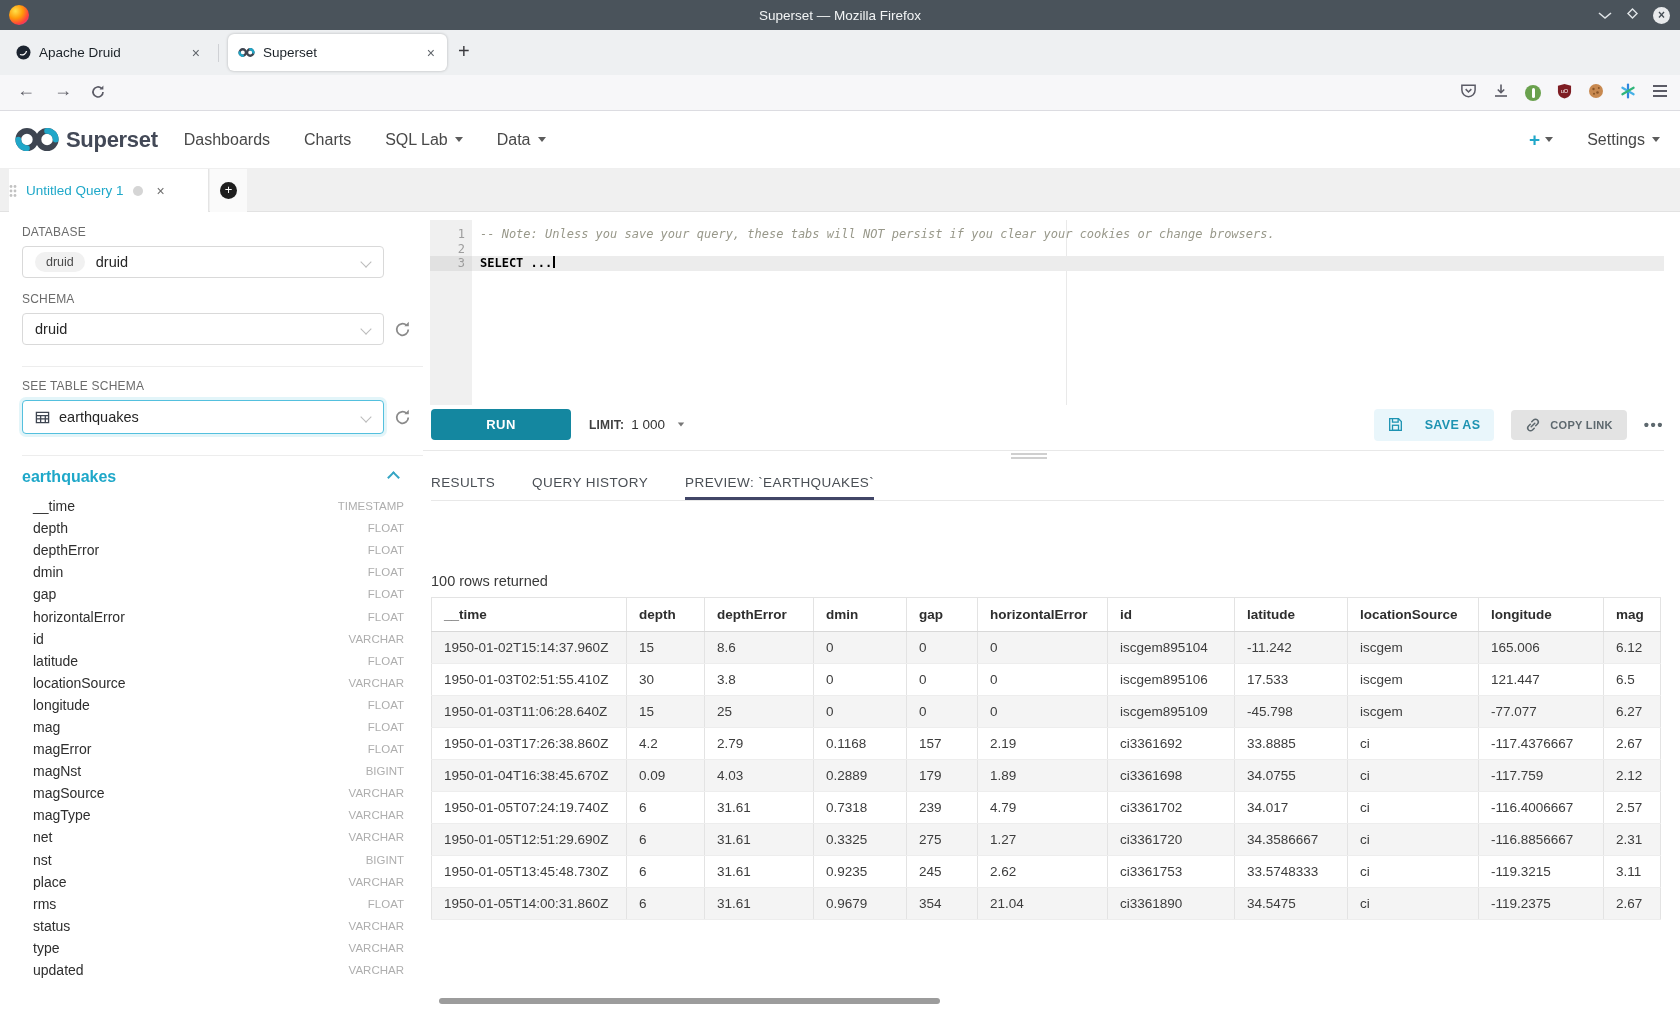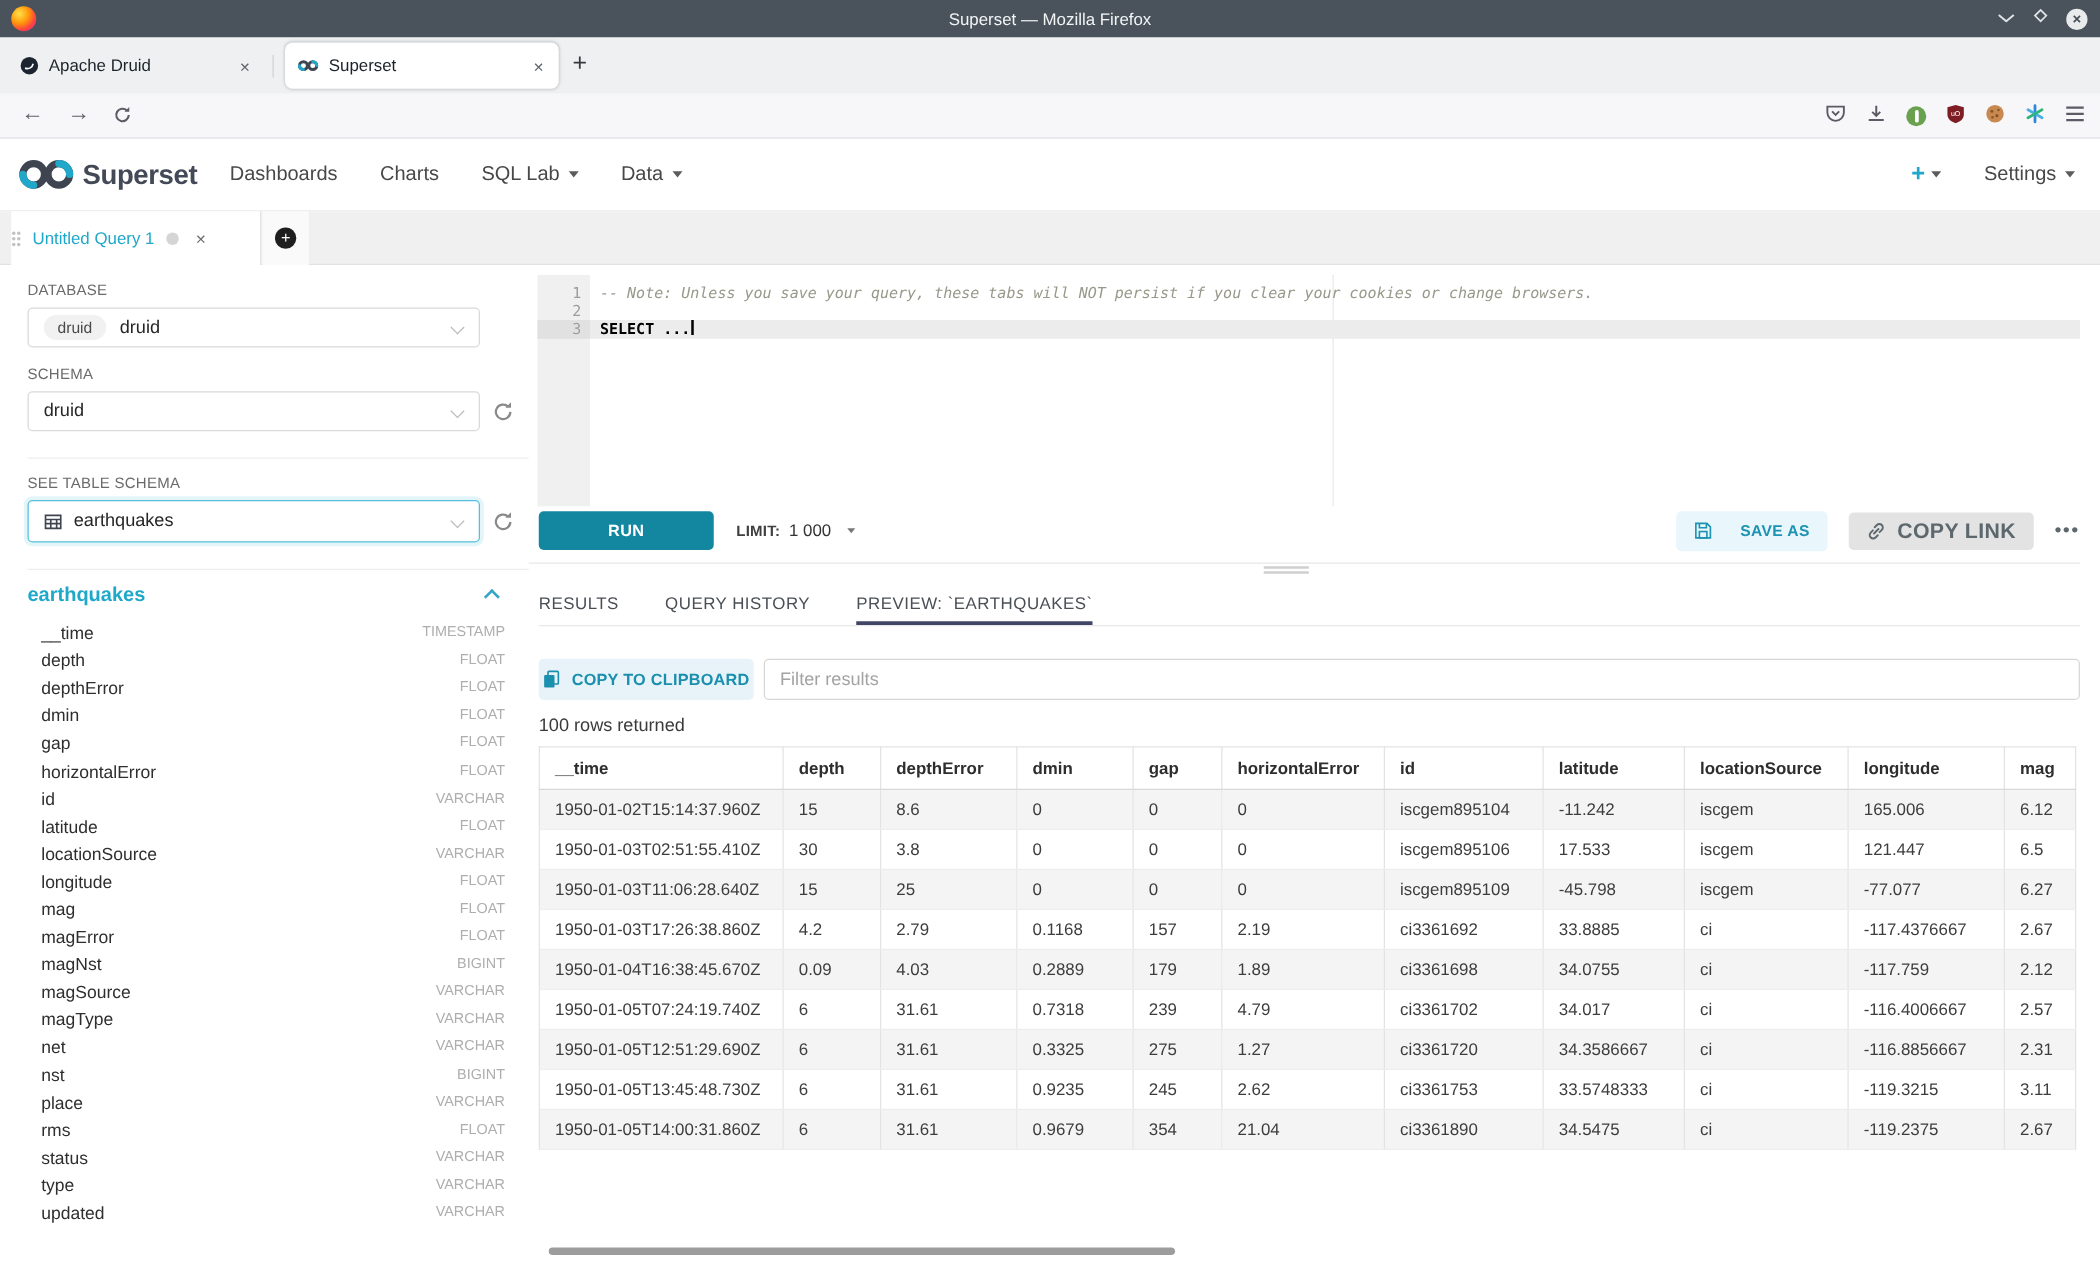--- a/index.html
+++ b/index.html
@@ -97,21 +97,21 @@
 
   
   .etoolbar { position:absolute; left:8px; right:16px; top:197px; height:31px; display:flex; align-items:center; }
   .run-btn { width:140px; height:31px; background:#1487a0; border:none; border-radius:4px; color:#fff; font-weight:bold; font-size:13px; letter-spacing:.4px; font-family:inherit; }
   .limit { margin-left:18px; display:flex; align-items:center; }
   .limit-lbl { font-size:12px; font-weight:bold; color:#404040; letter-spacing:.2px; }
   .limit-val { font-size:13.5px; color:#333; margin-left:7px; }
   .limit .tri { border-top-color:#777; margin-left:12px; transform:scale(.8); }
   .etb-right { margin-left:auto; display:flex; align-items:center; gap:17px; }
   .saveas-btn { height:30px; padding:16px 14px; background:#e9f6fb; color:#1d93b2; border:none; border-radius:4px; font-weight:bold; font-size:12.5px; letter-spacing:.3px; display:flex; align-items:center; gap:22px; font-family:inherit; }
-  .copylink-btn { height:30px; padding:0 14px; background:#e3e3e3; color:#5d686e; border:none; border-radius:4px; font-weight:bold; font-size:17px; letter-spacing:.3px; display:flex; align-items:center; gap:9px; font-family:inherit; }
+  .copylink-btn { height:30px; padding:0 14px; background:#e3e3e3; color:#5d686e; border:none; border-radius:4px; font-weight:bold; font-size:11px; letter-spacing:.3px; display:flex; align-items:center; gap:9px; font-family:inherit; }
   .dots { color:#5d686e; font-size:15px; font-weight:bold; letter-spacing:1.5px; }
 
   .wdivider { position:absolute; left:0; right:16px; top:238px; border-top:1px solid #e8e8e8; }
   .grab { position:absolute; left:588px; top:239px; }
   .grab i { display:block; width:36px; height:0; border-top:2px solid #cfcfcf; margin:2px 0; }
 
   
   .rtabs { position:absolute; left:8px; right:16px; top:256px; height:33px; display:flex; gap:37px; border-bottom:1px solid #e8e8e8; }
   .rtab { display:flex; align-items:center; font-size:13.5px; color:#4a4f55; letter-spacing:.4px; border-bottom:3px solid transparent; }
   .rtab.active { border-bottom-color:#414667; }
@@ -481,30 +481,20 @@
         <i></i>
         <i></i>
       </div>
 
     <div class="rtabs" id="results-tabs">
         <div class="rtab">RESULTS</div>
         <div class="rtab">QUERY HISTORY</div>
         <div class="rtab active">PREVIEW: `EARTHQUAKES`</div>
       </div>
 
-    <div class="crow">
-      <button class="copyclip-btn">
-        <svg width="14" height="15" viewBox="0 0 16 17">
-            <rect x="5" y="1.2" width="9.5" height="11.5" rx="1" fill="none" stroke="#1b8fae" stroke-width="1.5"></rect>
-            <rect x="1.5" y="4.5" width="9.5" height="11.5" rx="1" fill="#1b8fae"></rect>
-          </svg>
-        <span>COPY TO CLIPBOARD</span>
-      </button>
-      <input class="filter-input" placeholder="Filter results" style="">
-    </div>
 
     <div class="rcount">100 rows returned</div>
 
     <div class="rtable">
       <table>
         <colgroup>
           <col style="width:195px">
             <col style="width:78px">
             <col style="width:109px">
             <col style="width:93px">

